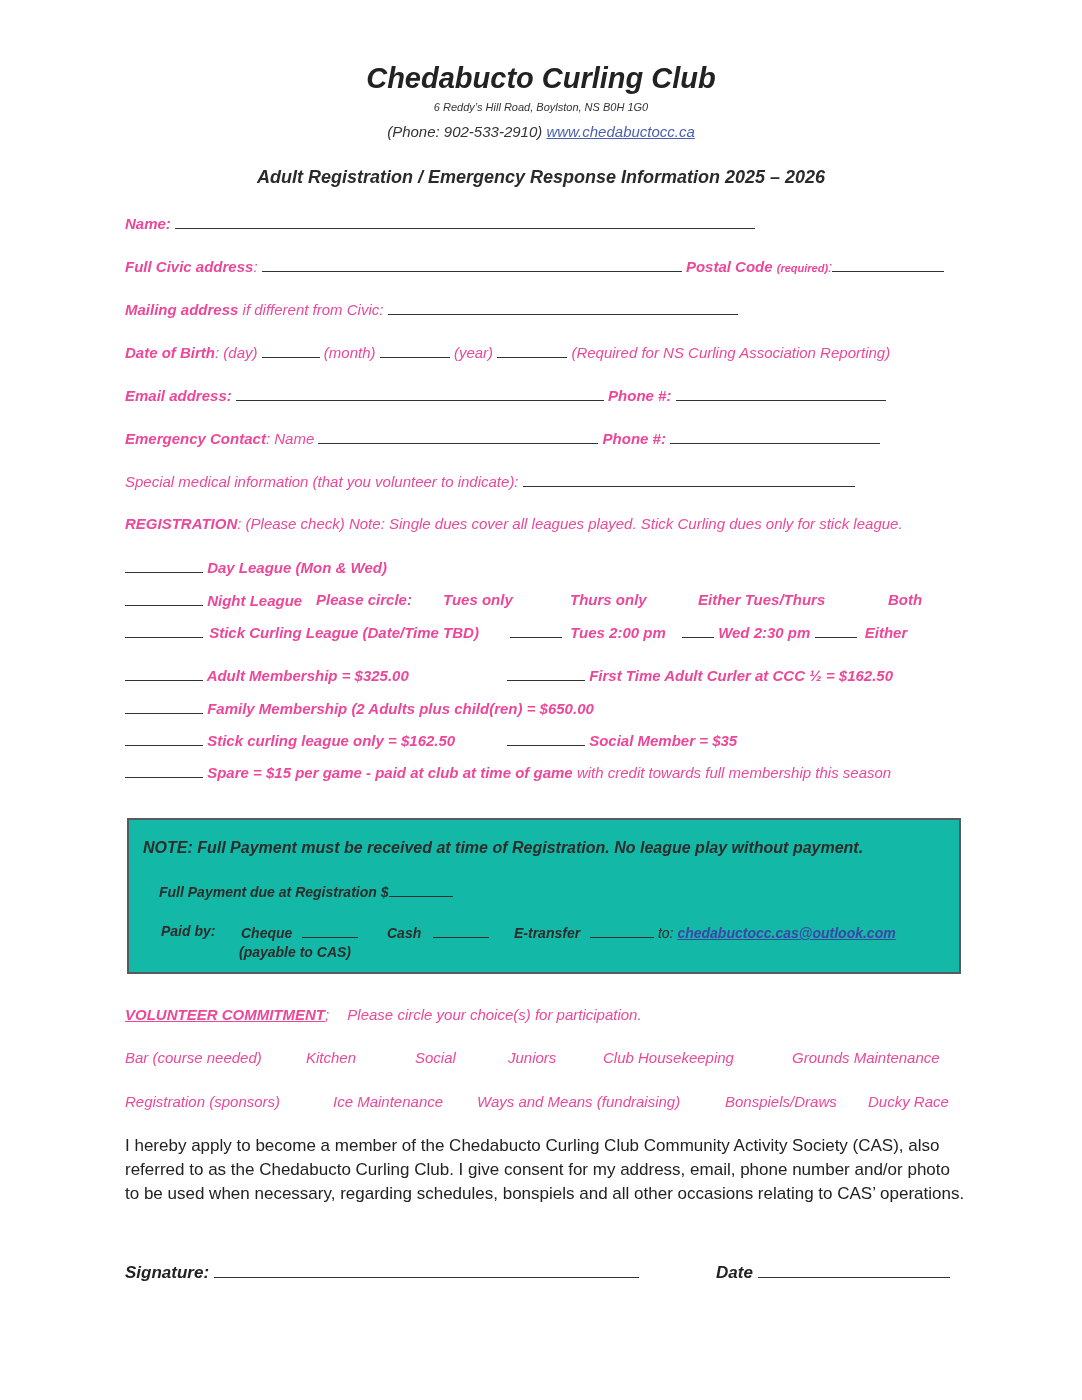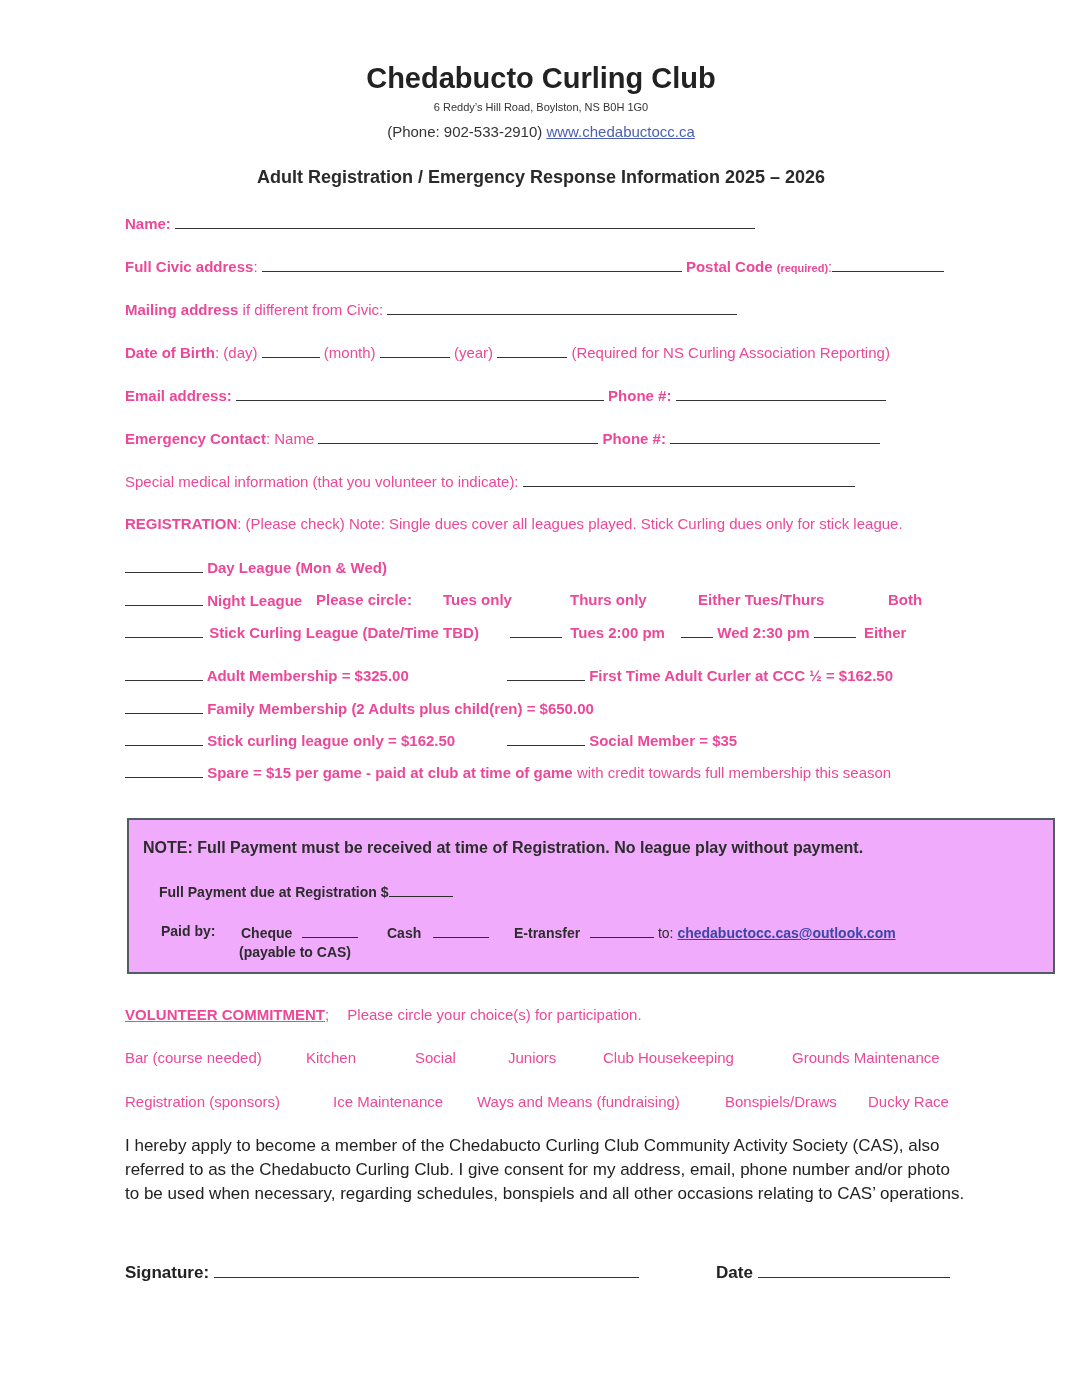--- a/index.html
+++ b/index.html
@@ -1,30 +1,30 @@
 <!DOCTYPE html>
 <html><head>
 <meta charset="utf-8">
 <style>
   html, body { margin: 0; padding: 0; background: #ffffff; }
   body { width: 1082px; height: 1400px; position: relative; overflow: hidden;
          font-family: "Liberation Sans", sans-serif; color: #222222; }
-  .abs { position: absolute; white-space: nowrap; }
+  .abs { position: absolute; white-space: nowrap; font-style: italic; }
   .center { left: 0; width: 1082px; text-align: center; }
   .title { top: 62px; font-size: 29px; font-weight: bold; color: #222; }
   .addr { top: 101px; font-size: 11px; color: #333; }
   .phone { top: 123px; font-size: 15px; color: #333; }
   .link { color: #4a5fb0; text-decoration: underline; }
   .subtitle { top: 167px; font-size: 18px; font-weight: bold; color: #2a2a2a; }
   .row { font-size: 15px; color: #ec4899; }
   .b { font-weight: bold; }
   .small { font-size: 11px; font-weight: bold; }
   .line { display: inline-block; border-bottom: 1.5px solid #333; height: 14px; vertical-align: baseline; }
-  .note-box { position: absolute; left: 127px; top: 818px; width: 928px; height: 156px;
-              background: #f0abfc; border: 2px solid #555c60; box-sizing: border-box; }
+  .note-box { position: absolute; left: 127px; top: 818px; width: 834px; height: 156px;
+              background: #14b8a6; border: 2px solid #555c60; box-sizing: border-box; }
   .note-box .abs { font-size: 14px; font-weight: bold; color: #2c2c2c; }
   .note-title { font-size: 16px !important; }
   .email-link { color: #3b46a8; text-decoration: underline; }
   .u { text-decoration: underline; }
   .para { position: absolute; left: 125px; top: 1134px; width: 840px; font-size: 17px; line-height: 24px; color: #222; white-space: normal; }
 </style>
 </head>
 <body>
 
 <div class="abs center title">Chedabucto Curling Club</div>

